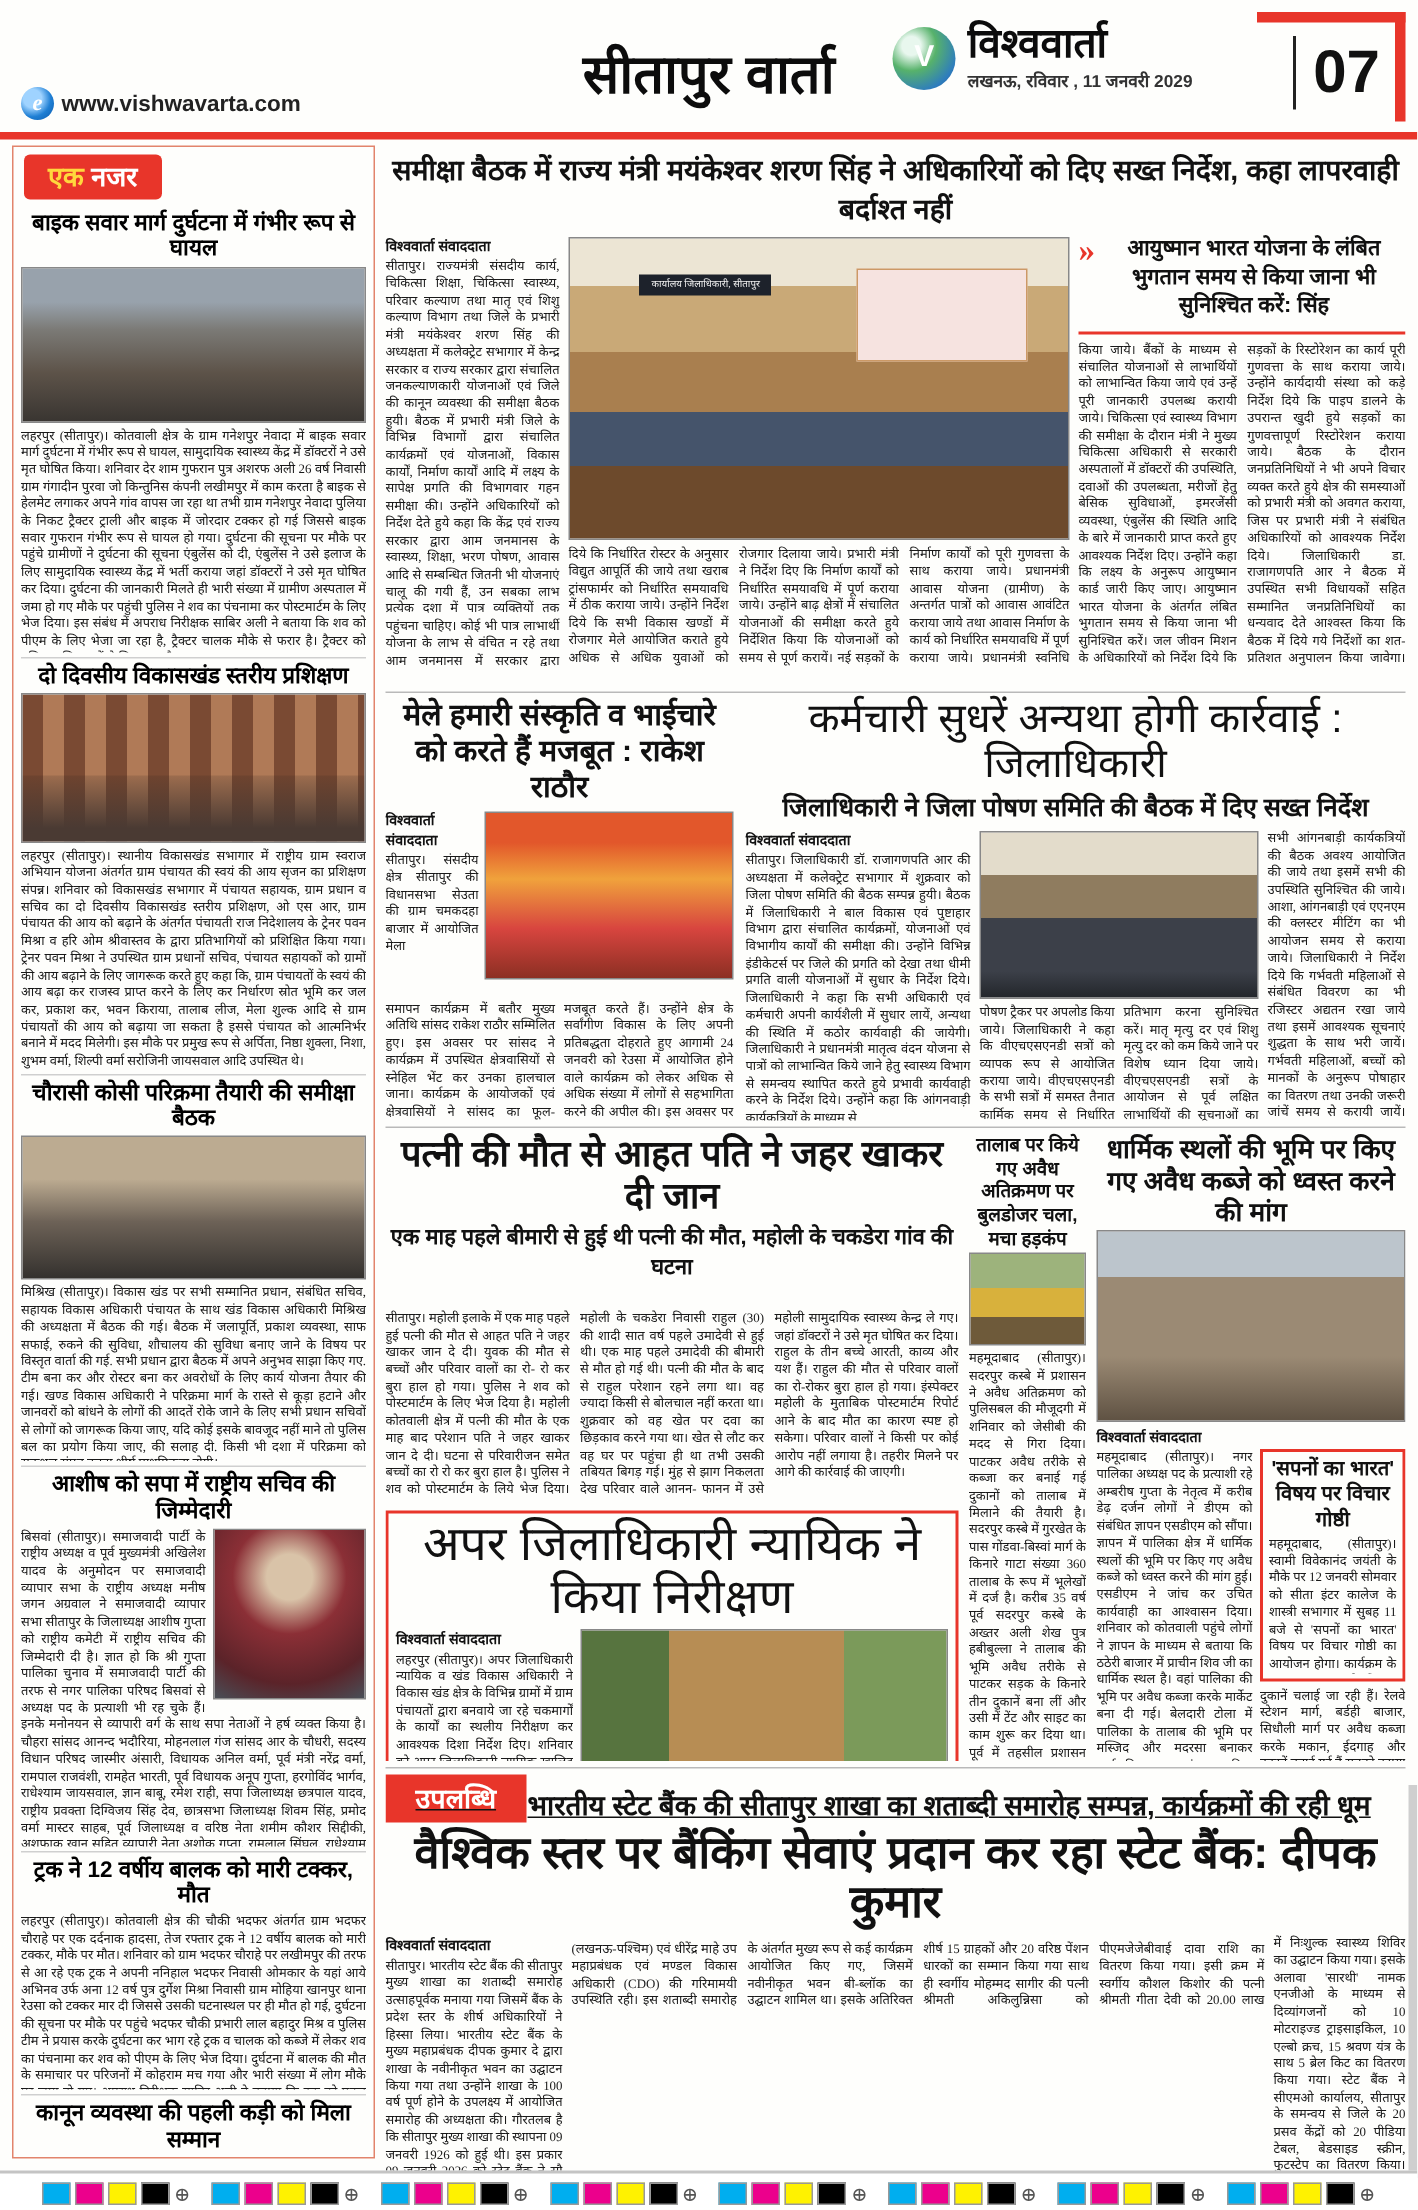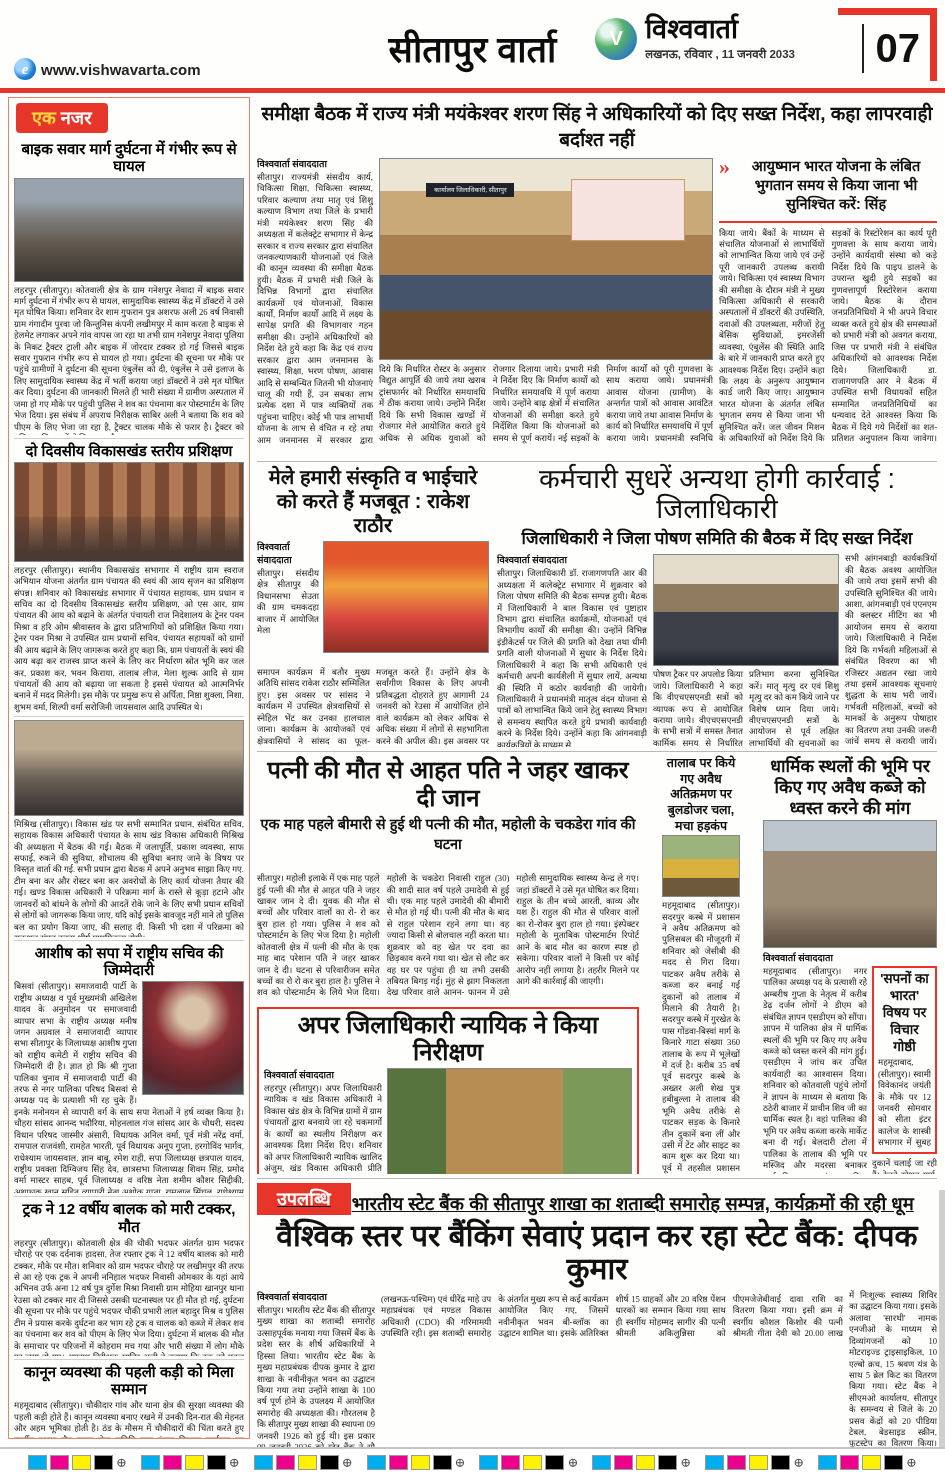--- a/index.html
+++ b/index.html
@@ -74,27 +74,27 @@
   .karm{flex:1;}
   .karm-head{font-size:27px;font-weight:normal;text-align:center;line-height:1.1;}
   .karm-sub{font-size:17px;font-weight:bold;text-align:center;margin-top:2px;}
   .karm-body{display:flex;gap:6px;margin-top:4px;height:212px;overflow:hidden;}
   .karm-c1{width:150px;min-width:150px;}
   .karm-mid{width:186px;min-width:186px;}
   .ph-poshan{height:112px;background:linear-gradient(180deg,#e3dccb 0 26%,#8f7c5f 26% 52%,#3c4049 52% 84%,#23262b);}
   .karm-midcols{column-count:2;column-gap:6px;height:92px;overflow:hidden;}
   .karm-c3{flex:1;}
   
-  .row3{display:flex;gap:23px;border-top:1px solid #b9b9b9;margin-top:4px;padding-top:4px;height:418px;overflow:hidden;}
+  .row3{display:flex;gap:7px;border-top:1px solid #b9b9b9;margin-top:4px;padding-top:4px;height:418px;overflow:hidden;}
   .colA{width:382px;min-width:382px;}
   .patni-head{font-size:24px;font-weight:bold;text-align:center;line-height:1.15;}
   .patni-sub{font-size:14.5px;font-weight:bold;text-align:center;margin-top:2px;}
   .patni-cols{column-count:3;column-gap:7px;height:128px;overflow:hidden;margin-top:20px;}
   .nbox{border:2px solid #e8352a;margin-top:6px;padding:3px 5px;height:218px;overflow:hidden;}
-  .nbox-head{font-size:24px;font-weight:bold;text-align:center;line-height:1.1;}
+  .nbox-head{font-size:32px;font-weight:normal;text-align:center;line-height:1.1;}
   .nbox-row{display:flex;gap:5px;margin-top:3px;}
   .nbox-c1{width:118px;min-width:118px;}
   .ph-road{height:134px;background:linear-gradient(90deg,#57743f 0 24%,#b78d54 24% 72%,#7b9a5a 72%);}
   .colB{width:78px;min-width:78px;}
   .talab-head{font-size:12.5px;font-weight:bold;text-align:center;line-height:1.25;}
   .ph-dozer{height:62px;background:linear-gradient(180deg,#9db37c 0 38%,#d8b13c 38% 70%,#6e5a3a 70%);}
   .talab-body{height:290px;overflow:hidden;}
   .colC{flex:1;}
   .dh-head{font-size:17.5px;font-weight:bold;text-align:center;line-height:1.2;}
   .ph-memo{height:128px;background:linear-gradient(180deg,#bcc5cc 0 24%,#9b8a74 24% 66%,#5f5243 100%);}
@@ -139,21 +139,21 @@
   <div class="header">
     <div class="site">
       <span class="elogo">e</span>
       <span class="siteurl hf">www.vishwavarta.com</span>
     </div>
     <div class="masthead hf">सीतापुर वार्ता</div>
     <div class="brand">
       <span class="globe">V</span>
       <span>
         <div class="brandname hf">विश्ववार्ता</div>
-        <div class="dateline hf">लखनऊ,  रविवार , 11 जनवरी 2033</div>
+        <div class="dateline hf">लखनऊ,  रविवार , 11 जनवरी 2029</div>
       </span>
     </div>
     <div class="pagenum hf">
       <span>07</span>
     </div>
   </div>
   <div class="hrule"></div>
 
   <div class="content">
 
@@ -169,20 +169,21 @@
         <div class="bt" style="height:150px;overflow:hidden;">लहरपुर (सीतापुर)। कोतवाली क्षेत्र के ग्राम गनेशपुर नेवादा में बाइक सवार मार्ग दुर्घटना में गंभीर रूप से घायल, सामुदायिक स्वास्थ्य केंद्र में डॉक्टरों ने उसे मृत घोषित किया। शनिवार देर शाम गुफरान पुत्र अशरफ अली 26 वर्ष निवासी ग्राम गंगादीन पुरवा जो किन्तुनिस कंपनी लखीमपुर में काम करता है बाइक से हेलमेट लगाकर अपने गांव वापस जा रहा था तभी ग्राम गनेशपुर नेवादा पुलिया के निकट ट्रैक्टर ट्राली और बाइक में जोरदार टक्कर हो गई जिससे बाइक सवार गुफरान गंभीर रूप से घायल हो गया। दुर्घटना की सूचना पर मौके पर पहुंचे ग्रामीणों ने दुर्घटना की सूचना एंबुलेंस को दी, एंबुलेंस ने उसे इलाज के लिए सामुदायिक स्वास्थ्य केंद्र में भर्ती कराया जहां डॉक्टरों ने उसे मृत घोषित कर दिया। दुर्घटना की जानकारी मिलते ही भारी संख्या में ग्रामीण अस्पताल में जमा हो गए मौके पर पहुंची पुलिस ने शव का पंचनामा कर पोस्टमार्टम के लिए भेज दिया। इस संबंध में अपराध निरीक्षक साबिर अली ने बताया कि शव को पीएम के लिए भेजा जा रहा है, ट्रैक्टर चालक मौके से फरार है। ट्रैक्टर को पुलिस अभिरक्षा में ले लिया गया है।</div>
       </div>
 
       <div class="sb-article">
         <div class="sbhead hf">दो दिवसीय विकासखंड स्तरीय प्रशिक्षण</div>
         <div class="ph ph-hall"></div>
         <div class="bt" style="height:148px;overflow:hidden;">लहरपुर (सीतापुर)। स्थानीय विकासखंड सभागार में राष्ट्रीय ग्राम स्वराज अभियान योजना अंतर्गत ग्राम पंचायत की स्वयं की आय सृजन का प्रशिक्षण संपन्न। शनिवार को विकासखंड सभागार में पंचायत सहायक, ग्राम प्रधान व सचिव का दो दिवसीय विकासखंड स्तरीय प्रशिक्षण, ओ एस आर, ग्राम पंचायत की आय को बढ़ाने के अंतर्गत पंचायती राज निदेशालय के ट्रेनर पवन मिश्रा व हरि ओम श्रीवास्तव के द्वारा प्रतिभागियों को प्रशिक्षित किया गया। ट्रेनर पवन मिश्रा ने उपस्थित ग्राम प्रधानों सचिव, पंचायत सहायकों को ग्रामों की आय बढ़ाने के लिए जागरूक करते हुए कहा कि, ग्राम पंचायतों के स्वयं की आय बढ़ा कर राजस्व प्राप्त करने के लिए कर निर्धारण स्रोत भूमि कर जल कर, प्रकाश कर, भवन किराया, तालाब लीज, मेला शुल्क आदि से ग्राम पंचायतों की आय को बढ़ाया जा सकता है इससे पंचायत को आत्मनिर्भर बनाने में मदद मिलेगी। इस मौके पर प्रमुख रूप से अर्पिता, निष्ठा शुक्ला, निशा, शुभम वर्मा, शिल्पी वर्मा सरोजिनी जायसवाल आदि उपस्थित थे।</div>
       </div>
 
       <div class="sb-article">
+        <div class="sbhead hf">चौरासी कोसी परिक्रमा  तैयारी की समीक्षा बैठक</div>
         <div class="ph ph-table"></div>
         <div class="bt" style="height:118px;overflow:hidden;">मिश्रिख (सीतापुर)। विकास खंड पर सभी सम्मानित प्रधान, संबंधित सचिव, सहायक विकास अधिकारी पंचायत के साथ खंड विकास अधिकारी मिश्रिख की अध्यक्षता में बैठक की गई। बैठक में जलापूर्ति, प्रकाश व्यवस्था, साफ सफाई, रुकने की सुविधा, शौचालय की सुविधा बनाए जाने के विषय पर विस्तृत वार्ता की गई. सभी प्रधान द्वारा बैठक में अपने अनुभव साझा किए गए. टीम बना कर और रोस्टर बना कर अवरोधों के लिए कार्य योजना तैयार की गई। खण्ड विकास अधिकारी ने परिक्रमा मार्ग के रास्ते से कूड़ा हटाने और जानवरों को बांधने के लोगों की आदतें रोके जाने के लिए सभी प्रधान सचिवों से लोगों को जागरूक किया जाए, यदि कोई इसके बावजूद नहीं माने तो पुलिस बल का प्रयोग किया जाए, की सलाह दी. किसी भी दशा में परिक्रमा को सकुशल संपन्न करना शीर्ष प्राथमिकता होगी।</div>
       </div>
 
       <div class="sb-article">
         <div class="sbhead hf">आशीष को सपा में राष्ट्रीय सचिव की जिम्मेदारी</div>
         <div class="bt" style="height:212px;overflow:hidden;">
           <span class="portrait"></span>
           <span>बिसवां (सीतापुर)। समाजवादी पार्टी के राष्ट्रीय अध्यक्ष व पूर्व मुख्यमंत्री अखिलेश यादव के अनुमोदन पर समाजवादी व्यापार सभा के राष्ट्रीय अध्यक्ष मनीष जगन अग्रवाल ने समाजवादी व्यापार सभा सीतापुर के जिलाध्यक्ष आशीष गुप्ता को राष्ट्रीय कमेटी में राष्ट्रीय सचिव की जिम्मेदारी दी है। ज्ञात हो कि श्री गुप्ता पालिका चुनाव में समाजवादी पार्टी की तरफ से नगर पालिका परिषद बिसवां से अध्यक्ष पद के प्रत्याशी भी रह चुके हैं। इनके मनोनयन से व्यापारी वर्ग के साथ सपा नेताओं ने हर्ष व्यक्त किया है। चौहरा सांसद आनन्द भदौरिया, मोहनलाल गंज सांसद आर के चौधरी, सदस्य विधान परिषद जास्मीर अंसारी, विधायक अनिल वर्मा, पूर्व मंत्री नरेंद्र वर्मा, रामपाल राजवंशी, रामहेत भारती, पूर्व विधायक अनूप गुप्ता, हरगोविंद भार्गव, राधेश्याम जायसवाल, ज्ञान बाबू, रमेश राही, सपा जिलाध्यक्ष छत्रपाल यादव, राष्ट्रीय प्रवक्ता दिग्विजय सिंह देव, छात्रसभा जिलाध्यक्ष शिवम सिंह, प्रमोद वर्मा मास्टर साहब, पूर्व जिलाध्यक्ष व वरिष्ठ नेता शमीम कौशर सिद्दीकी, अशफाक खान सहित व्यापारी नेता अशोक गुप्ता, रामलाल सिंघल, राधेश्याम कनौजिया, श्याम यादव, सचिन सिंह, एजाज अली अंसारी, हसमत अली आदि ने हर्ष व्यक्त किया है।</span>
         </div>

